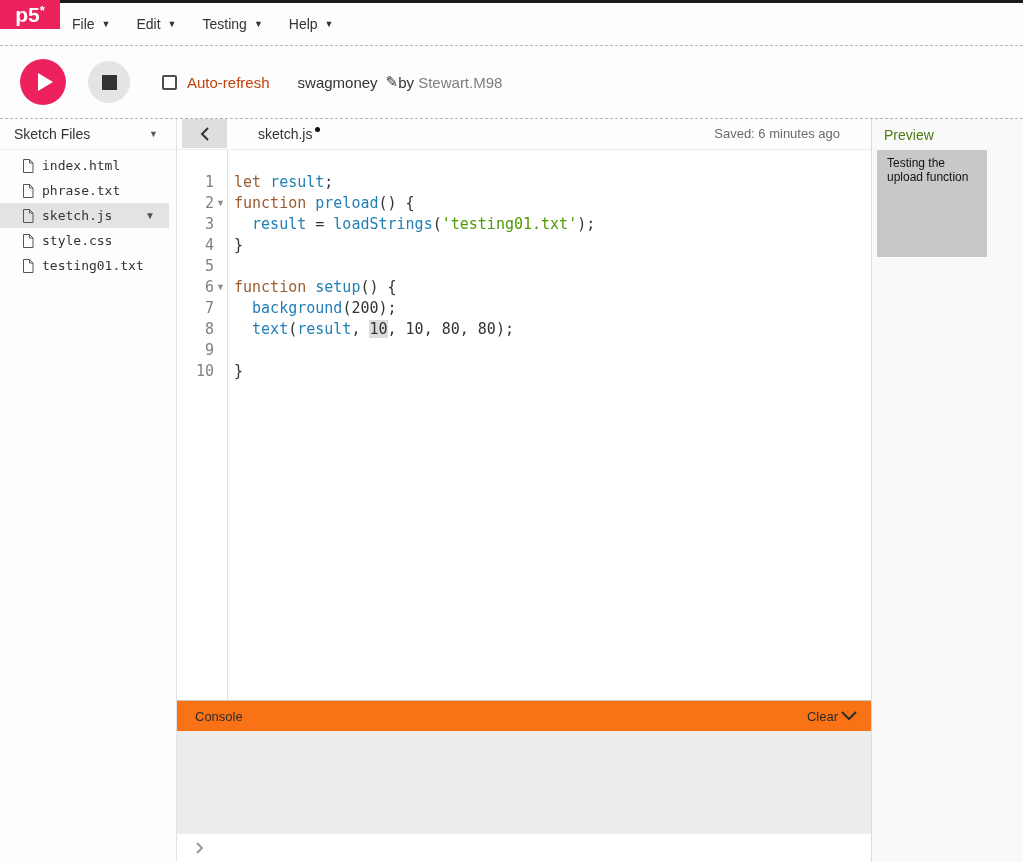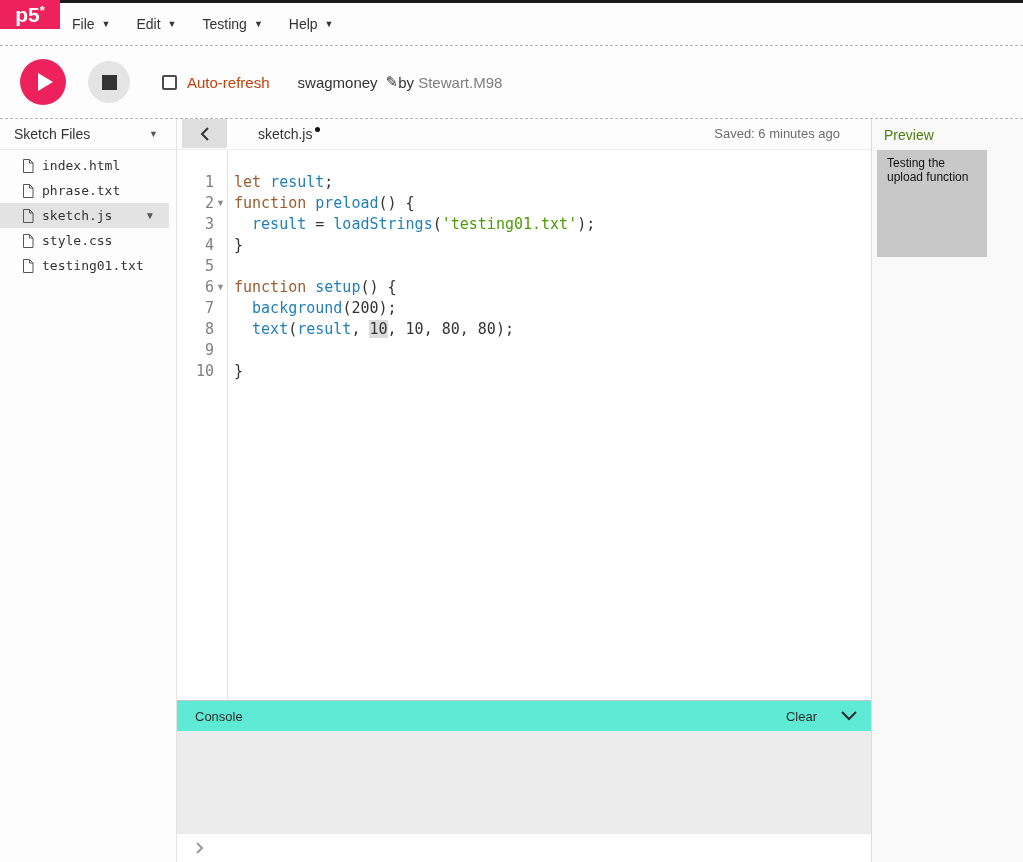--- a/index.html
+++ b/index.html
@@ -79,24 +79,24 @@
     font-family:"Liberation Sans",sans-serif; }
   .code { flex:1; padding:22px 0 10px 6px; white-space:pre; }
   .cline { height:21px; }
   .tok-k { color:#9c5c2e; }
   .tok-v { color:#1f7fb6; }
   .tok-s { color:#4e9a06; }
   .tok-p { color:#333; }
   .tok-hl { color:#333; background:#dcdcdc; }
 
   
-  .console-header { height:32px; background:#5eead4; display:flex; align-items:center;
+  .console-header { height:32px; background:#f97316; display:flex; align-items:center;
     justify-content:space-between; padding:0 14px 0 18px; font-size:13px; color:#2d2d2d;
     border-top:1px solid #c4c4c4; }
-  .console-right { display:flex; align-items:center; gap:24px; }
+  .console-right { display:flex; align-items:center; gap:3px; }
   .clear-btn { cursor:pointer; font-size:13px; color:#2d2d2d; }
   .console-output { height:104px; background:#ececec; }
   .console-input { height:28px; background:#fff; display:flex; align-items:center;
     padding-left:18px; }
 
   
   .preview-header { height:31px; display:flex; align-items:center; padding-left:12px;
     font-size:14px; color:#4d7c0f; background:#f9f9f9; }
   .canvas { width:110px; height:107px; background:#c8c8c8; margin-left:5px;
     padding:6px 10px 0 10px; font-size:12px; line-height:14px; color:#111;

